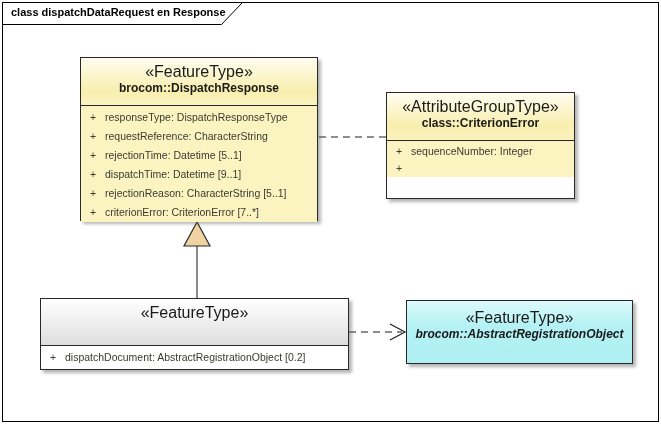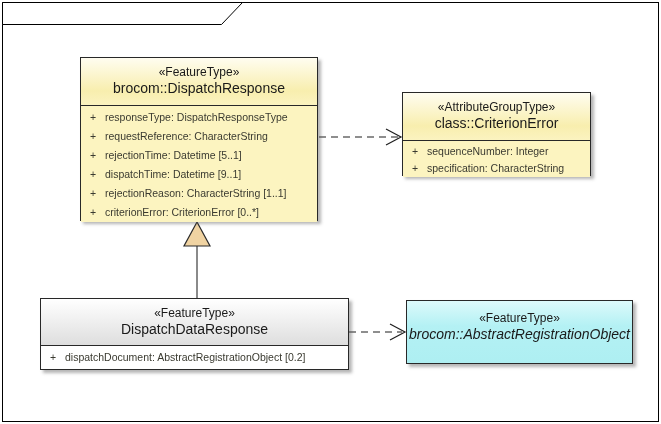--- a/index.html
+++ b/index.html
@@ -28,24 +28,24 @@
     box-sizing:border-box;
     border:1px solid #282828;
     box-shadow:3px 3px 3px rgba(90,90,90,0.45);
     font-size:11px;color:#1a1a1a;
   }
   .uml-class .hdr{
     text-align:center;
     overflow:hidden;
   }
   .uml-class .stereo{
-    display:block;margin-top:6px;line-height:16px;font-size:12px;
+    display:block;margin-top:6px;line-height:16px;font-size:16px;
   }
   .uml-class .cls-name{
-    display:block;line-height:17px;font-size:14px;font-weight:normal;
+    display:block;line-height:17px;font-size:12px;font-weight:bold;
   }
   .uml-class .attrs{
     border-top:1px solid #282828;
     padding-top:2px;
   }
   .attr-row{
     display:flex;
     line-height:19px;
     font-size:10.5px;
     color:#3a3a30;
@@ -57,21 +57,21 @@
   .fill-yellow .attrs{background:#fcf4c0;}
   
   .fill-gray .hdr{background:linear-gradient(180deg,#ffffff 0%,#dedede 100%);}
   .fill-gray .attrs{background:#ffffff;}
   
   .fill-cyan{background:linear-gradient(180deg,#ddfafb 0%,#b4f1f4 40%,#aeeff2 100%);}
   .fill-cyan .cls-name{font-style:italic;}
 
   #box-dispatch-response{left:80px;top:57px;width:238px;height:164px;}
   #box-dispatch-response .hdr{height:47px;}
-  #box-criterion-error{left:402px;top:92px;width:189px;height:84px;}
+  #box-criterion-error{left:386px;top:92px;width:189px;height:107px;}
   #box-criterion-error .hdr{height:47px;}
   #box-criterion-error .attr-row{line-height:17px;}
   #box-dispatch-data-response{left:40px;top:298px;width:309px;height:72px;}
   #box-dispatch-data-response .hdr{height:46px;}
   #box-abstract-registration-object{left:406px;top:300px;width:227px;height:64px;}
   #box-abstract-registration-object .stereo{margin-top:9px;}
 
   
   #connectors{position:absolute;left:0;top:0;width:661px;height:424px;pointer-events:none;}
 </style>
@@ -97,20 +97,21 @@
     <g>
       <line x1="349" y1="332" x2="402" y2="332" stroke="#1f1f1f" stroke-width="1.2" stroke-dasharray="7,5"></line>
       <polyline points="390,324 405,332 390,340" fill="none" stroke="#1f1f1f" stroke-width="1.2"></polyline>
     </g>
   </svg>
 
   <div id="tab">
     <svg width="250" height="26" viewBox="0 0 250 26">
       <polygon points="0.5,0.5 240.5,0.5 219.5,22.5 0.5,22.5" fill="#ffffff" stroke="#000000" stroke-width="1"></polygon>
     </svg>
+    <span class="tab-label">class dispatchDataRequest en Response</span>
   </div>
 
   <div id="box-dispatch-response" class="uml-class fill-yellow">
     <div class="hdr">
       <span class="stereo">«FeatureType»</span>
       <span class="cls-name">brocom::DispatchResponse</span>
     </div>
     <div class="attrs">
       <div class="attr-row">
         <span class="vis">+</span>
@@ -123,50 +124,48 @@
       <div class="attr-row">
         <span class="vis">+</span>
         <span>rejectionTime: Datetime [5..1]</span>
       </div>
       <div class="attr-row">
         <span class="vis">+</span>
         <span>dispatchTime: Datetime [9..1]</span>
       </div>
       <div class="attr-row">
         <span class="vis">+</span>
-        <span>rejectionReason: CharacterString [1..1]</span>
+        <span>rejectionReason: CharacterString [5..1]</span>
       </div>
       <div class="attr-row">
         <span class="vis">+</span>
-        <span>criterionError: CriterionError [0..*]</span>
+        <span>criterionError: CriterionError [7..*]</span>
       </div>
     </div>
   </div>
 
   <div id="box-criterion-error" class="uml-class fill-yellow">
     <div class="hdr">
       <span class="stereo">«AttributeGroupType»</span>
       <span class="cls-name">class::CriterionError</span>
     </div>
     <div class="attrs">
       <div class="attr-row">
         <span class="vis">+</span>
         <span>sequenceNumber: Integer</span>
       </div>
       <div class="attr-row">
         <span class="vis">+</span>
-        <span>specification: CharacterString</span>
       </div>
     </div>
   </div>
 
   <div id="box-dispatch-data-response" class="uml-class fill-gray">
     <div class="hdr">
       <span class="stereo">«FeatureType»</span>
-      <span class="cls-name">DispatchDataResponse</span>
     </div>
     <div class="attrs">
       <div class="attr-row">
         <span class="vis">+</span>
         <span>dispatchDocument: AbstractRegistrationObject [0.2]</span>
       </div>
     </div>
   </div>
 
   <div id="box-abstract-registration-object" class="uml-class fill-cyan">

